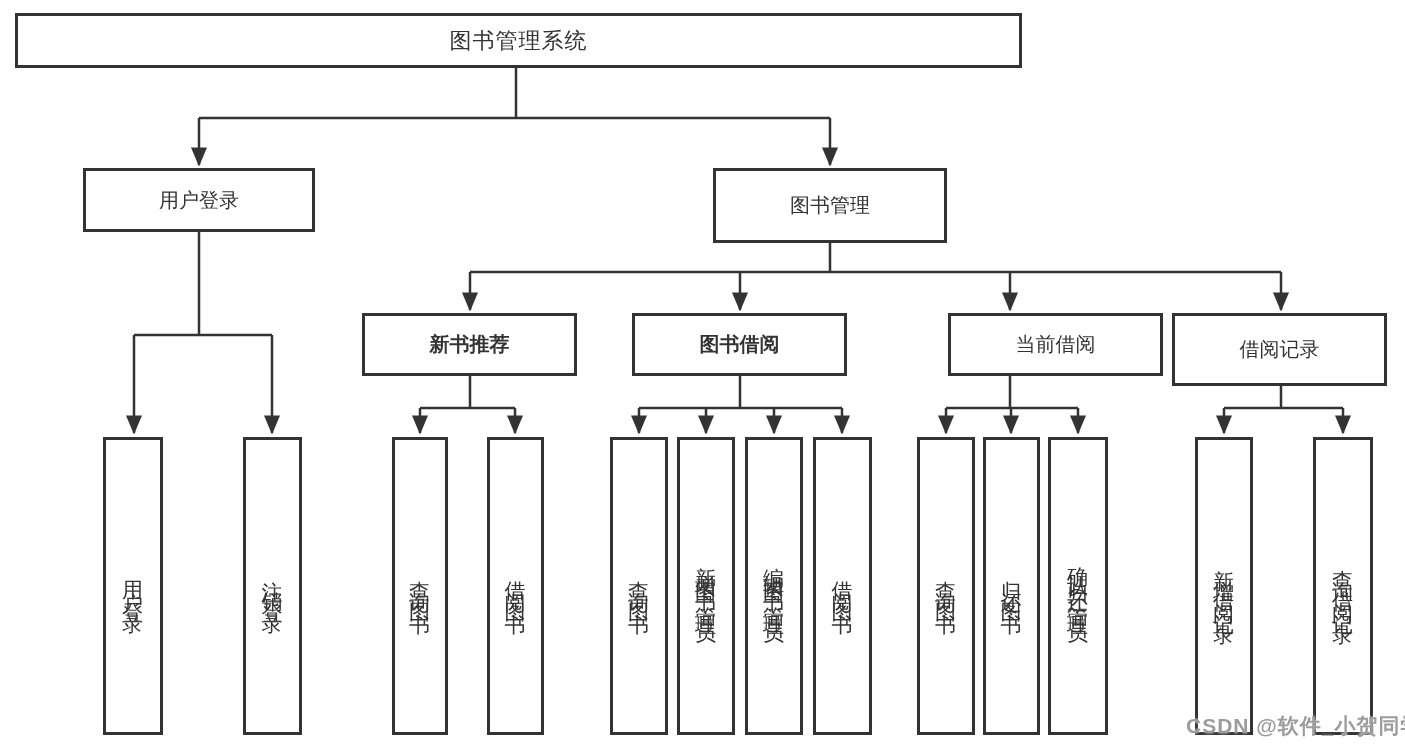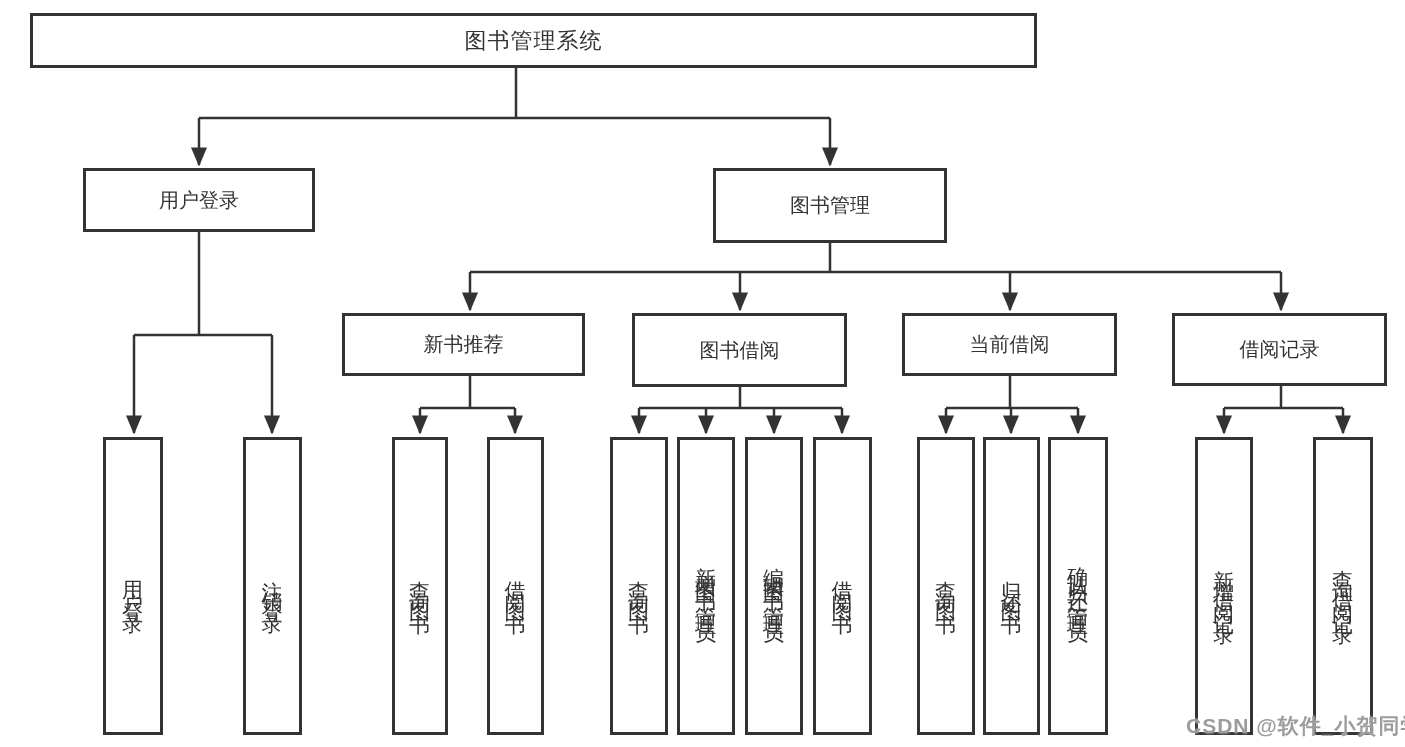--- a/index.html
+++ b/index.html
@@ -106,28 +106,28 @@
     <path class="ln" d="M1010 376 V408 M946 408 H1078"></path>
     <path class="ln" d="M946 408 V433" marker-end="url(#arw)"></path>
     <path class="ln" d="M1011 408 V433" marker-end="url(#arw)"></path>
     <path class="ln" d="M1078 408 V433" marker-end="url(#arw)"></path>
 
     <path class="ln" d="M1281 376 V408 M1224 408 H1343"></path>
     <path class="ln" d="M1224 408 V433" marker-end="url(#arw)"></path>
     <path class="ln" d="M1343 408 V433" marker-end="url(#arw)"></path>
   </svg>
 
-  <div class="box hlabel root-box" style="left:30px;top:13px;width:1007px;height:55px;">图书管理系统</div>
+  <div class="box hlabel root-box" style="left:15px;top:13px;width:1007px;height:55px;">图书管理系统</div>
 
   <div class="box hlabel" style="left:83px;top:168px;width:232px;height:64px;">用户登录</div>
   <div class="box hlabel" style="left:713px;top:168px;width:234px;height:75px;">图书管理</div>
 
-  <div class="box hlabel" style="left:342px;top:313px;width:243px;height:63px;">新书推荐</div>
-  <div class="box hlabel" style="left:632px;top:313px;width:215px;height:74px;">图书借阅</div>
-  <div class="box hlabel" style="left:902px;top:313px;width:215px;height:63px;">当前借阅</div>
+  <div class="box hlabel" style="left:362px;top:313px;width:215px;height:63px;font-weight:bold;">新书推荐</div>
+  <div class="box hlabel" style="left:632px;top:313px;width:215px;height:63px;font-weight:bold;">图书借阅</div>
+  <div class="box hlabel" style="left:948px;top:313px;width:215px;height:63px;">当前借阅</div>
   <div class="box hlabel" style="left:1172px;top:313px;width:215px;height:73px;">借阅记录</div>
 
   <div class="box leaf" style="left:103px;top:437px;width:60px;height:298px;">
     <span>用户登录</span>
   </div>
   <div class="box leaf" style="left:243px;top:437px;width:59px;height:298px;">
     <span>注销登录</span>
   </div>
 
   <div class="box leaf" style="left:392px;top:437px;width:56px;height:298px;">

